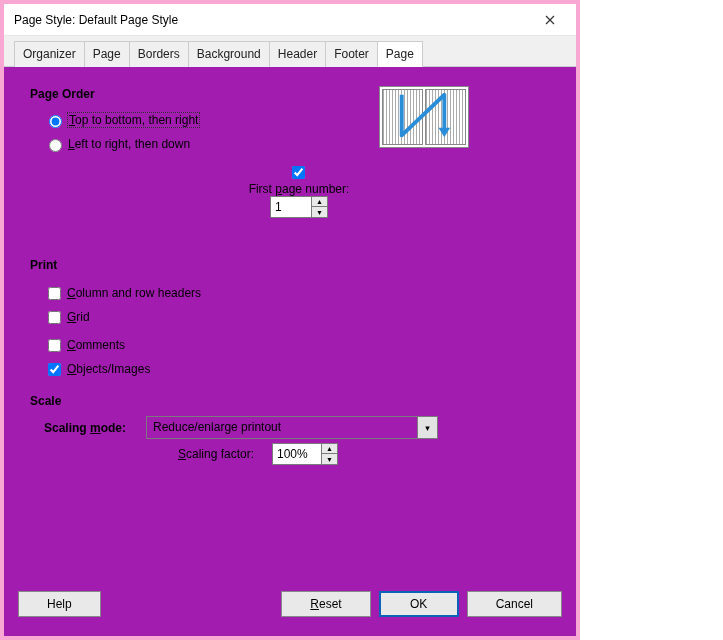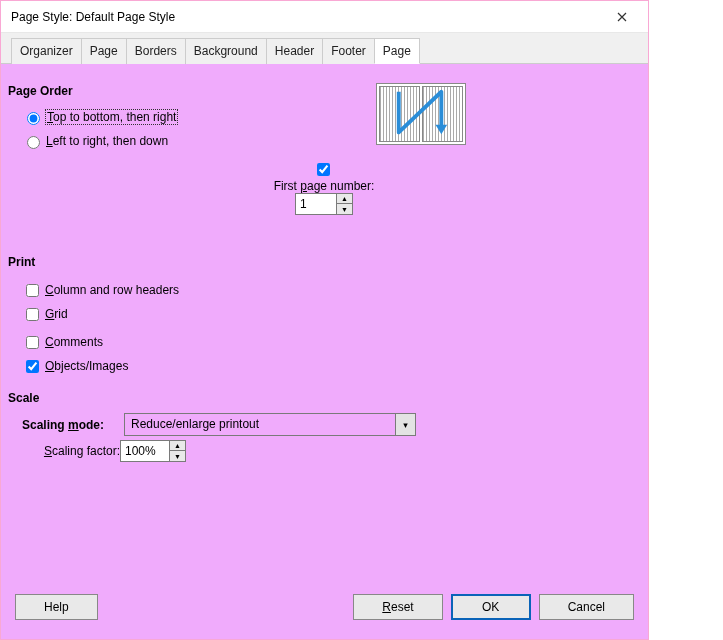--- a/index.html
+++ b/index.html
@@ -1,44 +1,44 @@
 <!DOCTYPE html>
 <html><head>
 <meta charset="utf-8">
 <style>
   * { box-sizing: border-box; font-family: "Segoe UI", Tahoma, sans-serif; font-size: 12px; }
   body { margin: 0; background: #fff; }
-  .window { width: 649px; height: 640px; border: 1px solid #f9a8d4; background: #f0abfc; position: relative; display: flex; flex-direction: column; }
+  .window { width: 580px; height: 640px; border: 4px solid #f9a8d4; background: #a21caf; position: relative; display: flex; flex-direction: column; }
   .titlebar { height: 32px; background: #fff; display: flex; align-items: center; padding: 0 6px 0 10px; border-bottom: 1px solid #e8e8e8; }
   .titlebar .title { flex: 1; font-size: 12px; color: #000; }
   .titlebar .close { width: 40px; height: 30px; display: flex; align-items: center; justify-content: center; }
   .titlebar .close svg { width: 10px; height: 10px; }
   .tabbar { background: #f0f0f0; border-bottom: 1px solid #ccc; display: flex; padding: 4px 10px 0 10px; }
   .tab { padding: 5px 8px 5px 8px; border: 1px solid #ccc; border-bottom: none; margin-right: -1px; background: #f0f0f0; position: relative; top: 1px; color: #222; }
   .tab.active { background: #fff; border-bottom: 1px solid #fff; z-index: 2; }
-  .content { flex: 1; padding: 14px 22px 10px 7px; position: relative; }
+  .content { flex: 1; padding: 14px 22px 10px 26px; position: relative; }
   .section-title { font-weight: bold; font-size: 12px; margin: 6px 0 8px 0; }
   .indent { margin-left: 14px; }
   .row { display: flex; align-items: center; min-height: 22px; margin: 2px 0; }
   .radio, .check { width: 13px; height: 13px; margin-right: 6px; }
   .underline-letter { text-decoration: underline; }
   .focus-ring { outline: 1px dotted #333; outline-offset: 0; padding: 0 1px; }
   .spin { display: inline-flex; border: 1px solid #7a7a7a; height: 22px; }
   .spin input { border: none; padding: 0 4px; width: 40px; outline: none; }
   .spin .btns { display: flex; flex-direction: column; border-left: 1px solid #7a7a7a; }
   .spin .btns div { width: 15px; height: 10.5px; background: #e9e9e9; display: flex; align-items: center; justify-content: center; font-size: 7px; border-bottom: 1px solid #7a7a7a; }
   .spin .btns div:last-child { border-bottom: none; }
   .orderarea { position: absolute; left: 375px; top: 19px; width: 90px; height: 62px; border: 1px solid #888; background: #fff; display: flex; padding: 2px; gap: 2px; }
   .orderarea .sheet { flex: 1; background: repeating-linear-gradient(90deg,#aaa,#aaa 1px,#fff 1px,#fff 3px), repeating-linear-gradient(0deg,#aaa,#aaa 1px,#fff 1px,#fff 6px); border: 1px solid #888; }
   .orderarea svg.arrow { position: absolute; left:0; top:0; width:100%; height:100%; pointer-events:none; }
   .print-cols { display: flex; }
   .print-cols .col { flex: 1; }
   .scale-row { display: flex; align-items: center; margin: 4px 0; }
   .scale-row .label { width: 116px; text-align: left; padding-left: 14px; font-weight: bold; }
-  .scale-row .label2 { width: 112px; text-align: right; padding-left: 0; }
+  .scale-row .label2 { width: 112px; text-align: center; padding-left: 0; margin-left: 130px; }
   .select { display: inline-flex; border: 1px solid #7a7a7a; height: 23px; width: 292px; align-items: stretch; }
   .select .val { flex: 1; padding: 3px 6px; }
   .select .arrow { width: 20px; background: #e3e3e3; border-left: 1px solid #7a7a7a; display:flex; align-items:center; justify-content:center; font-size:9px; }
   .buttonbar { height: 52px; border-top: 0; display: flex; align-items: center; padding: 0 14px 12px 14px; }
   .btn { min-width: 80px; height: 26px; border: 1px solid #888; background: #e9e9e9; display:flex; align-items:center; justify-content:center; margin-left: 8px; padding: 0 28px; }
   .btn.default { border: 2px solid #0a63b8; }
   .spacer { flex: 1; }
 </style>
 </head>
 <body>

